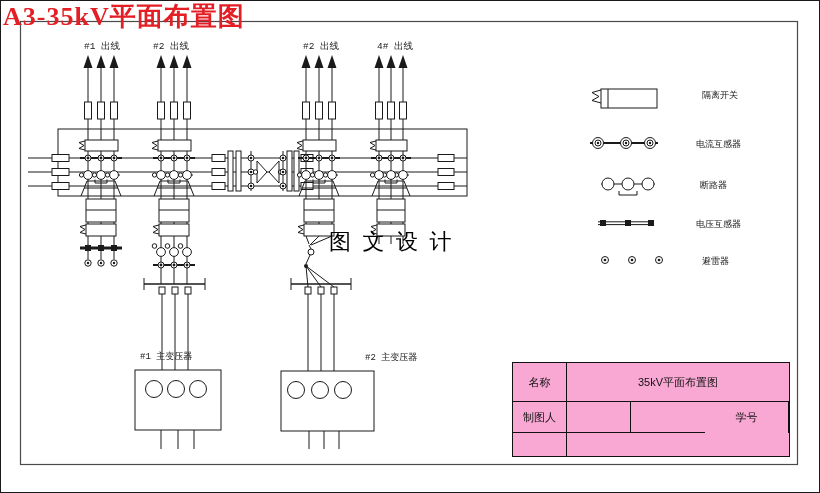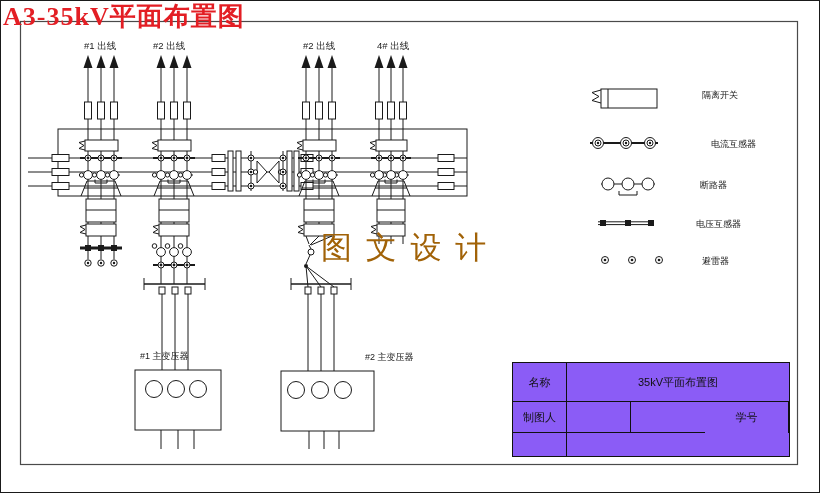--- a/index.html
+++ b/index.html
@@ -1,27 +1,27 @@
 <!DOCTYPE html>
 <html><head>
 <meta charset="utf-8">
 <style>
   html,body{margin:0;padding:0;background:#fff;}
   .canvas{position:relative;width:820px;height:493px;background:#fff;border:1px solid #1a1a1a;
           box-sizing:border-box;overflow:hidden;font-family:"Liberation Sans",sans-serif;}
   .doc-title{position:absolute;left:2px;top:-2px;font-family:"Liberation Serif",serif;font-weight:bold;
              font-size:26px;color:#e31e24;letter-spacing:1px;white-space:nowrap;z-index:5;}
   svg.schematic{position:absolute;left:0;top:0;z-index:1;}
-  .lbl{position:absolute;color:#1a1a1a;font-size:9.5px;white-space:nowrap;z-index:4;}
+  .lbl{position:absolute;color:#1a1a1a;font-size:9.5px;white-space:nowrap;z-index:4;font-family:Liberation Mono, monospace;}
   .lbl-sm{font-size:9px;margin-left:30px;}
-  .watermark{position:absolute;left:320px;top:226px;font-family:"Liberation Serif",serif;font-size:31px;
-             letter-spacing:3px;color:#a16207;white-space:nowrap;z-index:3;}
+  .watermark{position:absolute;left:328px;top:226px;font-family:"Liberation Serif",serif;font-size:22px;
+             letter-spacing:3px;color:#000000;white-space:nowrap;z-index:3;}
   .tblock{position:absolute;left:511px;top:361px;width:276px;height:93px;border:1.6px solid #111;
           display:grid;grid-template-columns:54px 64px 74px 84px;grid-template-rows:39px 31px 23px;
-          font-size:11px;color:#111;z-index:4;background:#8b5cf6;}
+          font-size:11px;color:#111;z-index:4;background:#f9a8d4;}
   .tcell{border-right:1.2px solid #111;border-bottom:1.2px solid #111;display:flex;
          align-items:center;justify-content:center;white-space:nowrap;}
   .last-c{border-right:none;}
   .last-r{border-bottom:none;}
   .span3{grid-column:2/5;}
 </style>
 </head>
 <body>
 
 <div class="canvas">
@@ -385,21 +385,21 @@
   <div class="lbl" style="left:152px;top:39px">#2 出线</div>
   <div class="lbl" style="left:302px;top:39px">#2 出线</div>
   <div class="lbl" style="left:376px;top:39px">4# 出线</div>
 
   <div class="lbl lbl-sm" style="left:109px;top:349px">#1 主变压器</div>
   <div class="lbl lbl-sm" style="left:334px;top:350px">#2 主变压器</div>
 
   <div class="watermark">图 文 设 计</div>
 
   <div class="lbl lbl-sm" style="left:671px;top:88px">隔离开关</div>
-  <div class="lbl lbl-sm" style="left:680px;top:137px">电流互感器</div>
+  <div class="lbl lbl-sm" style="left:665px;top:137px">电流互感器</div>
   <div class="lbl lbl-sm" style="left:669px;top:178px">断路器</div>
   <div class="lbl lbl-sm" style="left:665px;top:217px">电压互感器</div>
   <div class="lbl lbl-sm" style="left:671px;top:254px">避雷器</div>
 
   <div class="tblock">
     <div class="tcell">名称</div>
     <div class="tcell last-c span3">35kV平面布置图</div>
 
     <div class="tcell">制图人</div>
     <div class="tcell"></div>

